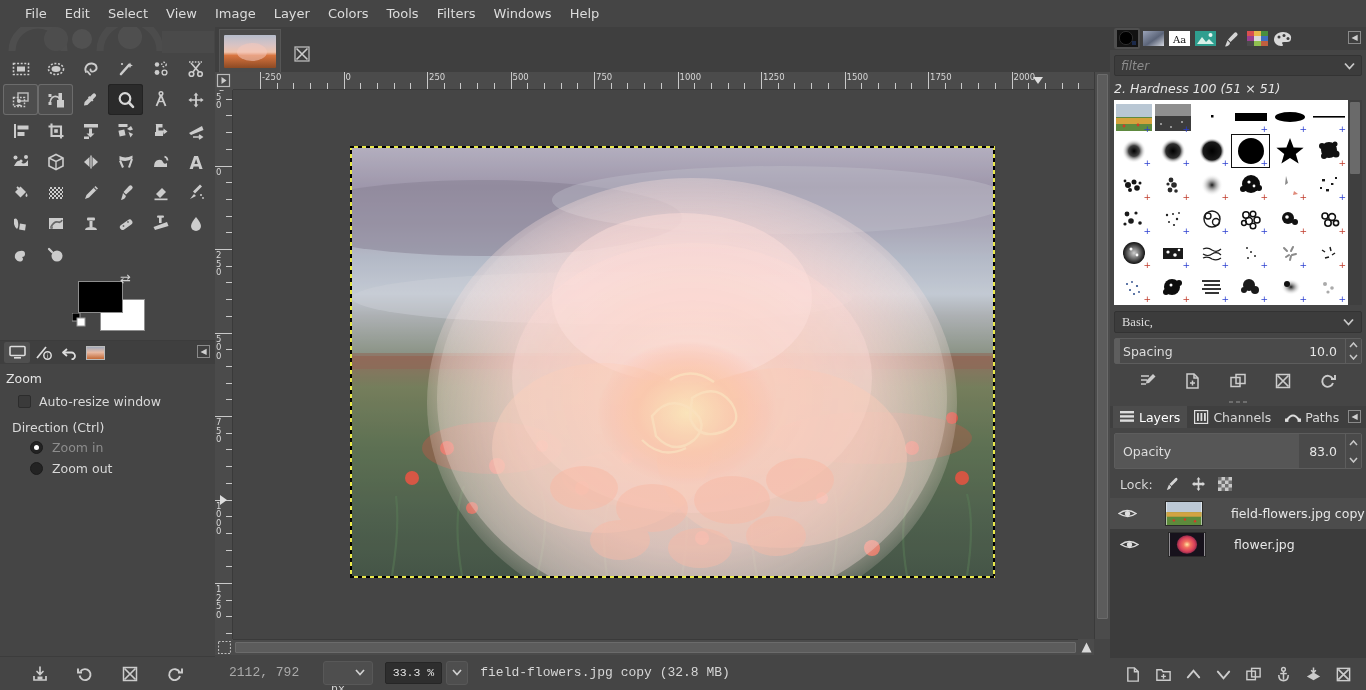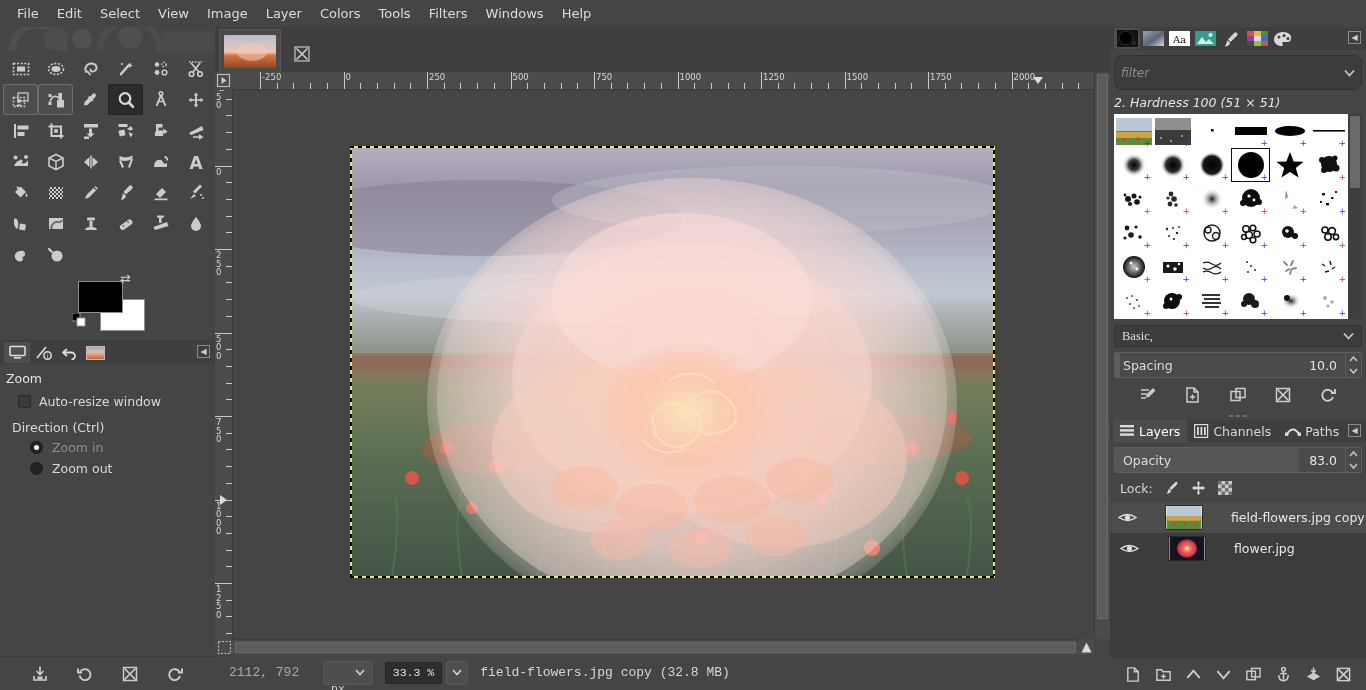--- a/index.html
+++ b/index.html
@@ -6,21 +6,21 @@
   body {
     width:1366px; height:690px; overflow:hidden;
     background:#454545;
     font-family:"DejaVu Sans", sans-serif;
     font-size:12px; color:#d5d5d5;
     -webkit-font-smoothing:antialiased;
   }
   .app { width:1366px; height:690px; position:relative; display:flex; flex-direction:column; }
 
   
-  .menubar { height:27px; background:#454545; display:flex; align-items:center; padding-left:8px; flex:0 0 27px; }
+  .menubar { height:27px; background:#454545; display:flex; align-items:center; padding-left:16px; flex:0 0 27px; }
   .menubar .mi { padding:3px 9px; color:#dcdcdc; font-size:13px; cursor:default; border-radius:2px; }
 
   
   .body-row { flex:1; display:flex; min-height:0; }
 
   
   .leftdock { width:215px; background:#454545; display:flex; flex-direction:column; flex:0 0 215px; }
   .tb-head { height:26px; background:#454545; position:relative; overflow:hidden; }
   .tb-head svg { position:absolute; top:-6px; left:4px; opacity:.45; }
   .toolgrid { display:grid; grid-template-columns:repeat(6,35px); padding:0 3px; }
@@ -98,21 +98,21 @@
   .zoomval { height:22px; background:#2e2e2e; border:1px solid #262626; border-radius:2px; display:flex; align-items:center; padding:0 7px; font-size:11.5px; color:#e2e2e2; }
   .zoomdrop { width:22px; height:24px; background:#4e4e4e; border:1px solid #585858; border-radius:3px; margin-left:4px; display:flex; align-items:center; justify-content:center; cursor:pointer; }
   .statusmsg { font-size:13px; color:#d6d6d6; }
 
   
   .rightdock { width:256px; background:#454545; display:flex; flex-direction:column; flex:0 0 256px; }
   .dock-tabs { height:23px; background:#3f3f3f; display:flex; align-items:center; padding:0 4px; position:relative; }
   .dtab { width:26px; height:21px; display:flex; align-items:center; justify-content:center; border-radius:2px; cursor:pointer; }
   .dtab.active { background:#4f4f4f; }
 
-  .filterbar { margin:5px 4px 0 4px; height:35px; background:#3c3c3c; border:1px solid #333; border-radius:8px; display:flex; align-items:center; padding:0 6px; }
+  .filterbar { margin:5px 4px 0 4px; height:21px; background:#3c3c3c; border:1px solid #333; border-radius:2px; display:flex; align-items:center; padding:0 6px; }
   .filterbar .ph { color:#8b8b8b; font-style:italic; font-size:12px; flex:1; }
   .brushtitle { padding:5px 6px 4px 4px; font-size:12.5px; font-style:italic; color:#e6e6e6; }
 
   .brushbox { margin:0 4px; height:205px; background:#3b3b3b; display:flex; }
   .brushgrid { flex:1; background:#fff; display:grid; grid-template-columns:repeat(6,1fr); grid-auto-rows:34px; overflow:hidden; }
   .bcell { position:relative; display:flex; align-items:center; justify-content:center; }
   .bcell.sel { outline:1.5px solid #111; outline-offset:-1px; }
   .plus { position:absolute; right:2px; bottom:0px; font-size:9px; color:#2b3fd0; line-height:9px; }
   .plus.r { color:#c03b2b; }
   .bscroll { width:14px; background:#3f3f3f; position:relative; }
@@ -136,21 +136,21 @@
   .layers-tabs { height:22px; background:#3f3f3f; display:flex; align-items:center; padding:0 3px; position:relative; }
   .ltab { height:22px; display:flex; align-items:center; gap:4px; padding:0 7px; cursor:pointer; font-size:12.5px; color:#d8d8d8; }
   .ltab.active { background:#4c4c4c; color:#fff; }
 
   .moderow { margin:4px 4px 0 4px; display:flex; gap:4px; }
   .modebox { flex:1; height:25px; background:#4a4a4a; border:1px solid #5d5d5d; border-radius:2px; display:flex; align-items:center; padding:0 8px; cursor:pointer; }
   .modebox .l { font-size:12.5px; color:#dcdcdc; flex:1; }
   .modebox .v { font-size:12.5px; color:#e8e8e8; margin-right:8px; }
   .modebtn { width:46px; height:25px; background:#4a4a4a; border:1px solid #5d5d5d; border-radius:2px; display:flex; align-items:center; justify-content:center; gap:3px; cursor:pointer; }
 
-  .opacityrow { margin:5px 4px 0 4px; height:26px; display:flex; border:1px solid #5d5d5d; border-radius:2px; background:#4a4a4a; }
+  .opacityrow { margin:5px 4px 0 4px; height:36px; display:flex; border:1px solid #5d5d5d; border-radius:2px; background:#4a4a4a; }
   .opfill { position:absolute; left:0; top:0; bottom:0; width:80%; background:#565656; }
 
   .lockrow { display:flex; align-items:center; gap:10px; padding:7px 0 6px 10px; }
   .lockrow .lt { font-size:12.5px; color:#d6d6d6; }
 
   .layerlist { flex:1; background:#3c3c3c; margin:0 0 0 0; overflow:hidden; min-height:0; }
   .layeritem { height:31px; display:flex; align-items:center; gap:28px; padding:0 8px; cursor:pointer; }
   .layeritem.sel { background:#4c4c4c; }
   .eye { width:22px; display:flex; align-items:center; justify-content:center; }
   .lthumb { width:38px; height:25px; background:#fff; border:1px solid #2a2a2a; flex:0 0 38px; }

